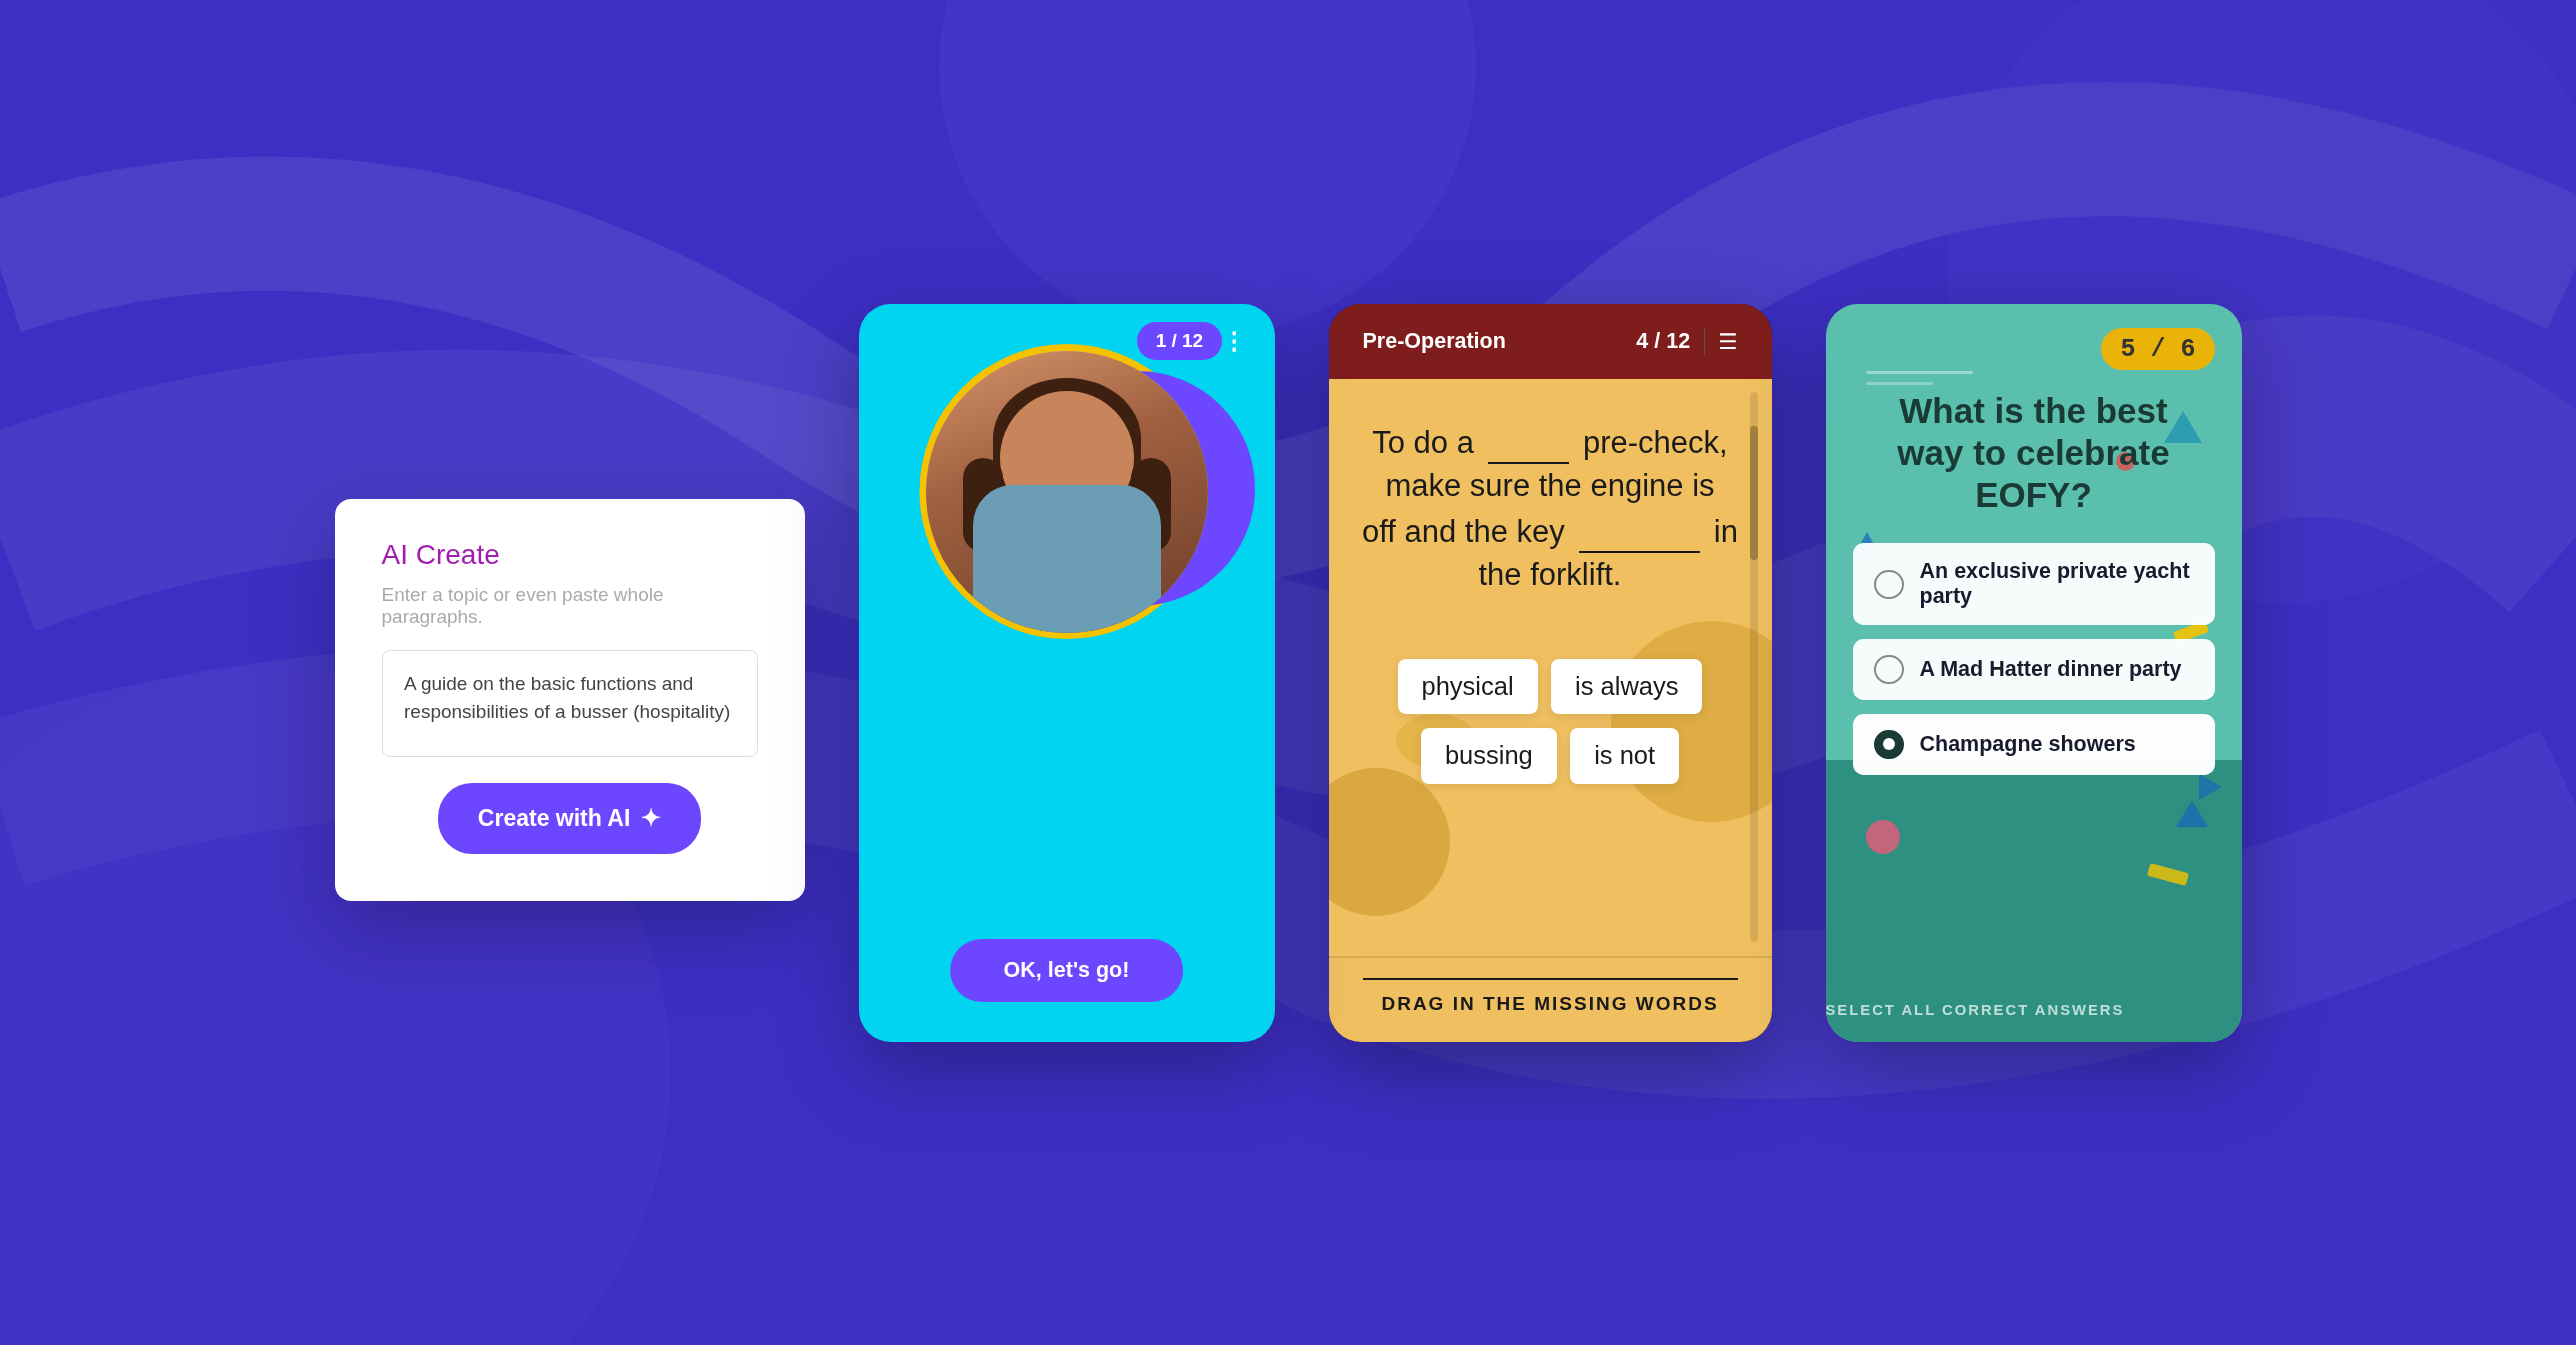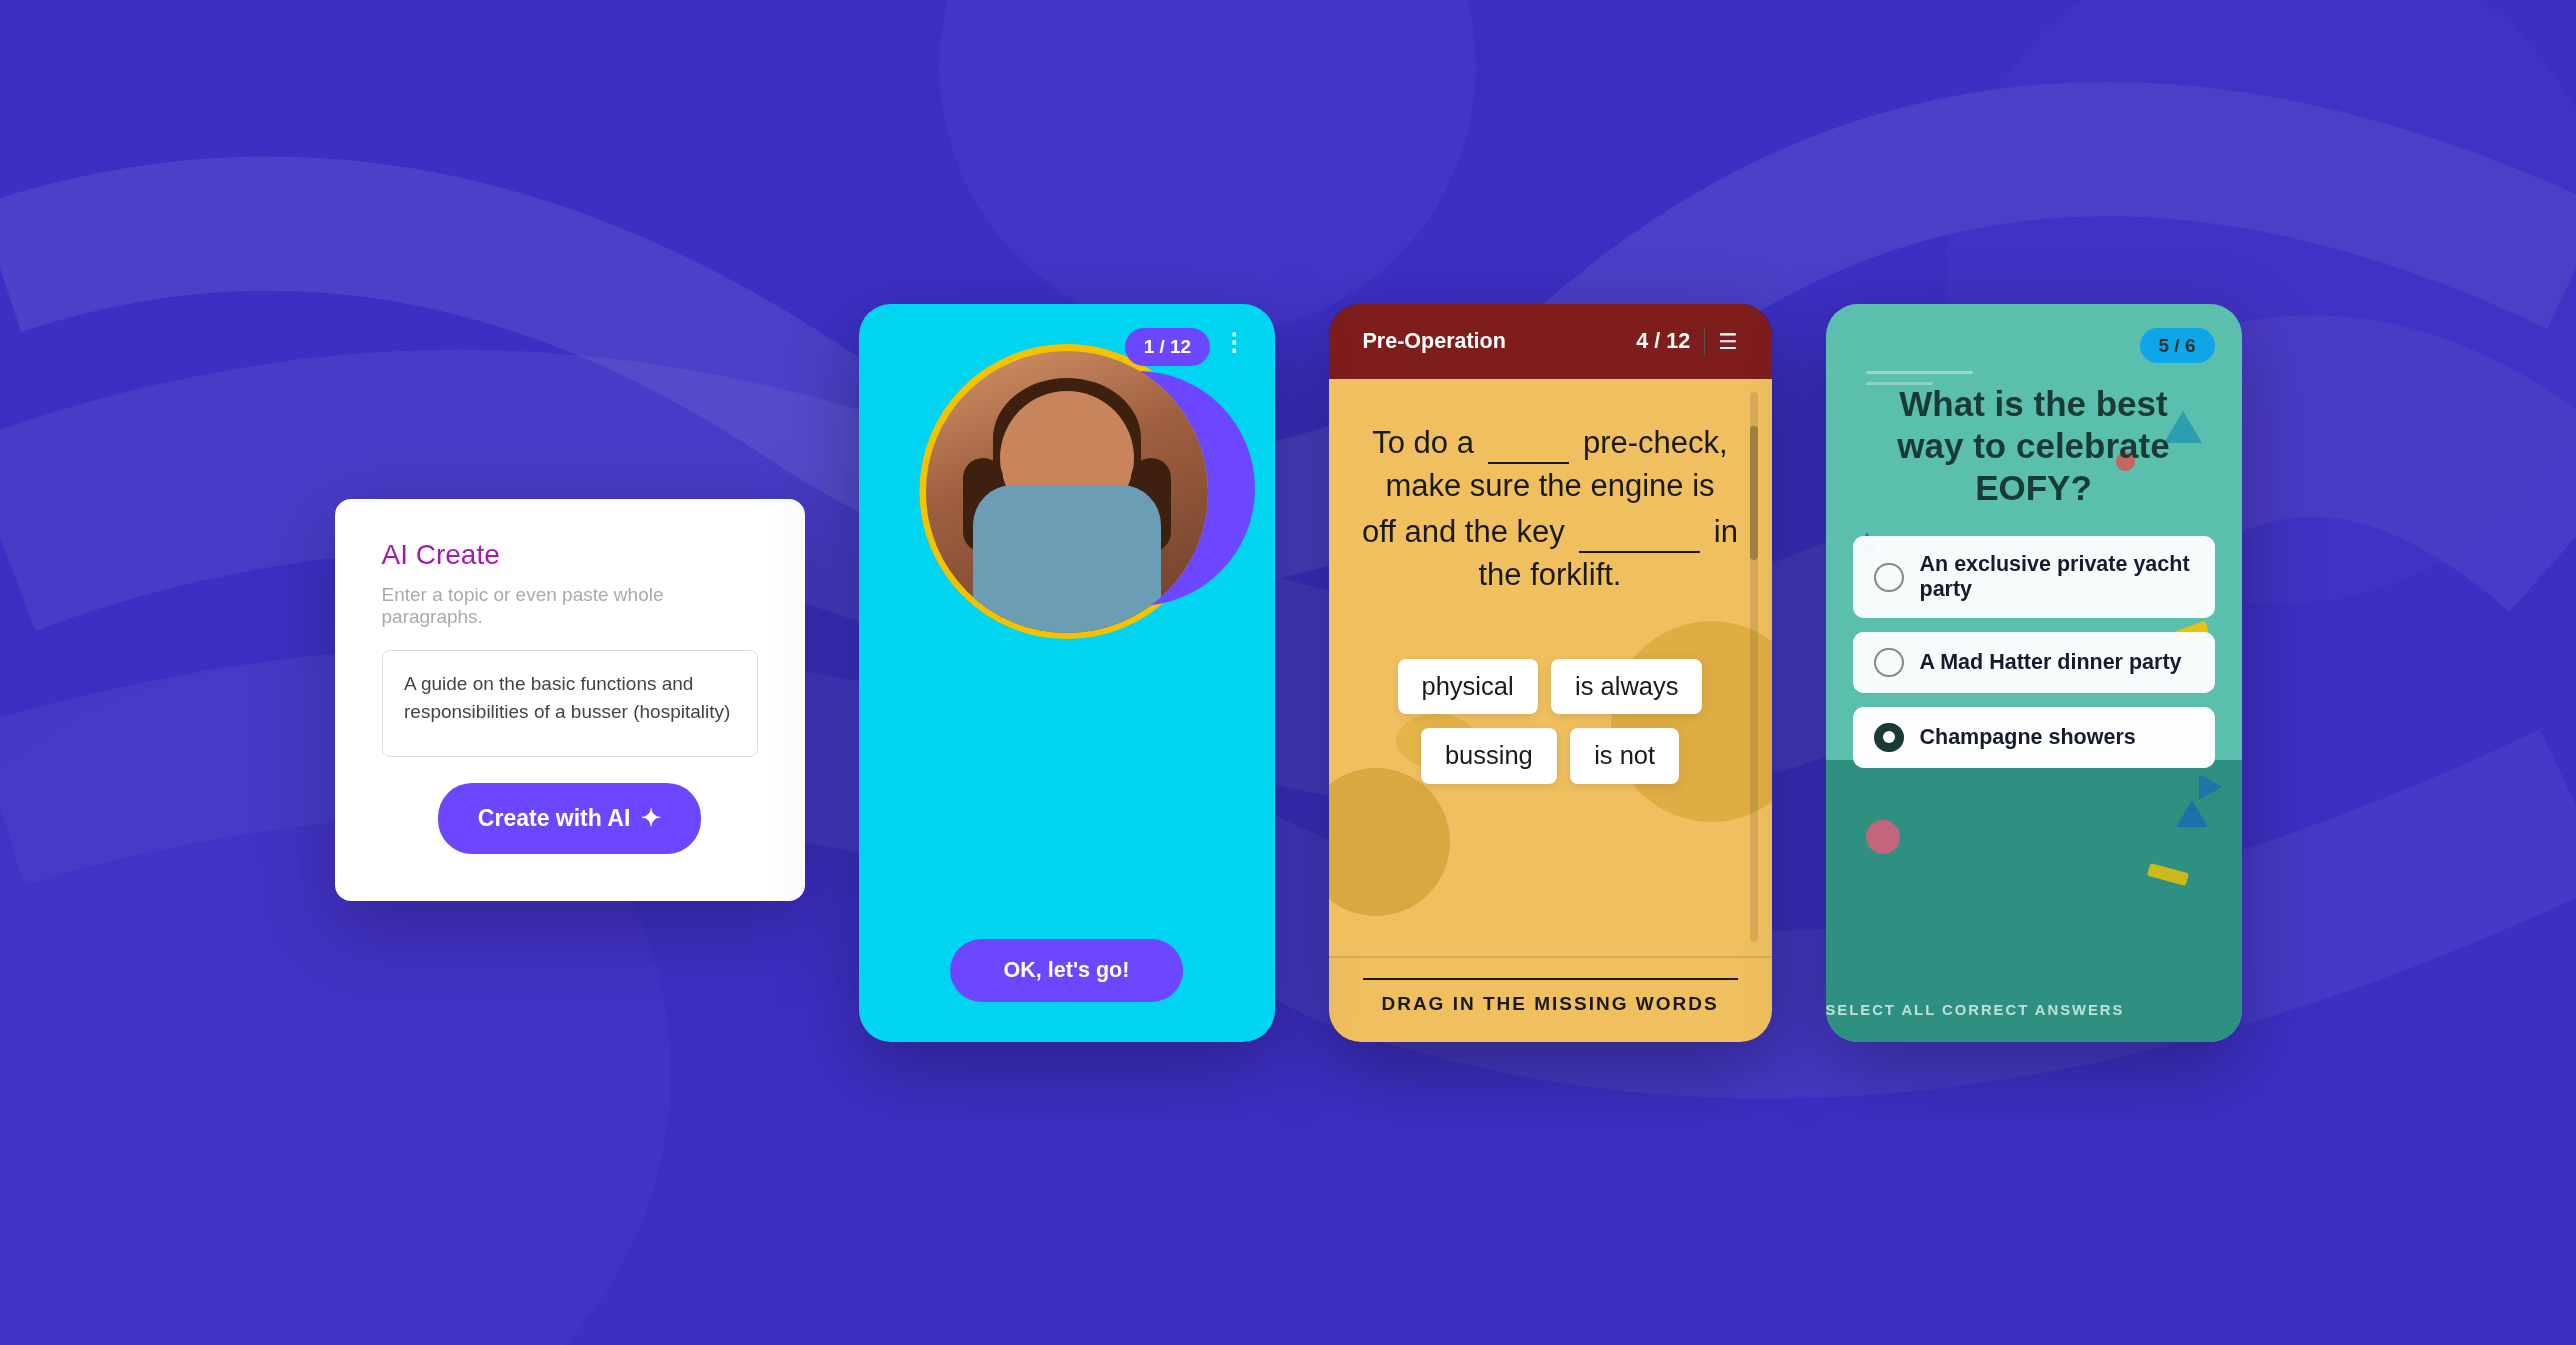--- a/index.html
+++ b/index.html
@@ -86,25 +86,25 @@
       height: 738px;
       position: relative;
       overflow: hidden;
       box-shadow: 0 27px 81px rgba(0,0,0,0.3);
       display: flex;
       flex-direction: column;
       align-items: center;
     }
     .card-bussing-nav {
       position: absolute;
-      top: 24px;
+      top: 18px;
       right: 27px;
       display: flex;
-      align-items: flex-start;
-      gap: 12px;
+      align-items: center;
+      gap: 0;
       z-index: 10;
     }
     .nav-badge {
       background: #6c47ff;
       color: #fff;
       border-radius: 34px;
       padding: 8px 19px;
       font-size: 19px;
       font-weight: 600;
     }
@@ -420,26 +420,27 @@
       display: flex;
       flex-direction: column;
       padding: 0;
     }
     .quiz-top-bar {
       display: flex;
       justify-content: flex-end;
       padding: 24px 27px 0;
     }
     .quiz-page-badge {
-      background: #0ea5e9;
+      background: #eab308;
       color: #333;
-      font-size: 19px;
+      font-size: 25px;
       font-weight: 600;
       border-radius: 34px;
       padding: 6.7px 19px;
+      font-family: Liberation Mono, monospace;
     }
     .quiz-decoratives {
       position: absolute;
       inset: 0;
       pointer-events: none;
     }
     
     .quiz-bottom-section {
       position: absolute;
       bottom: 0;

